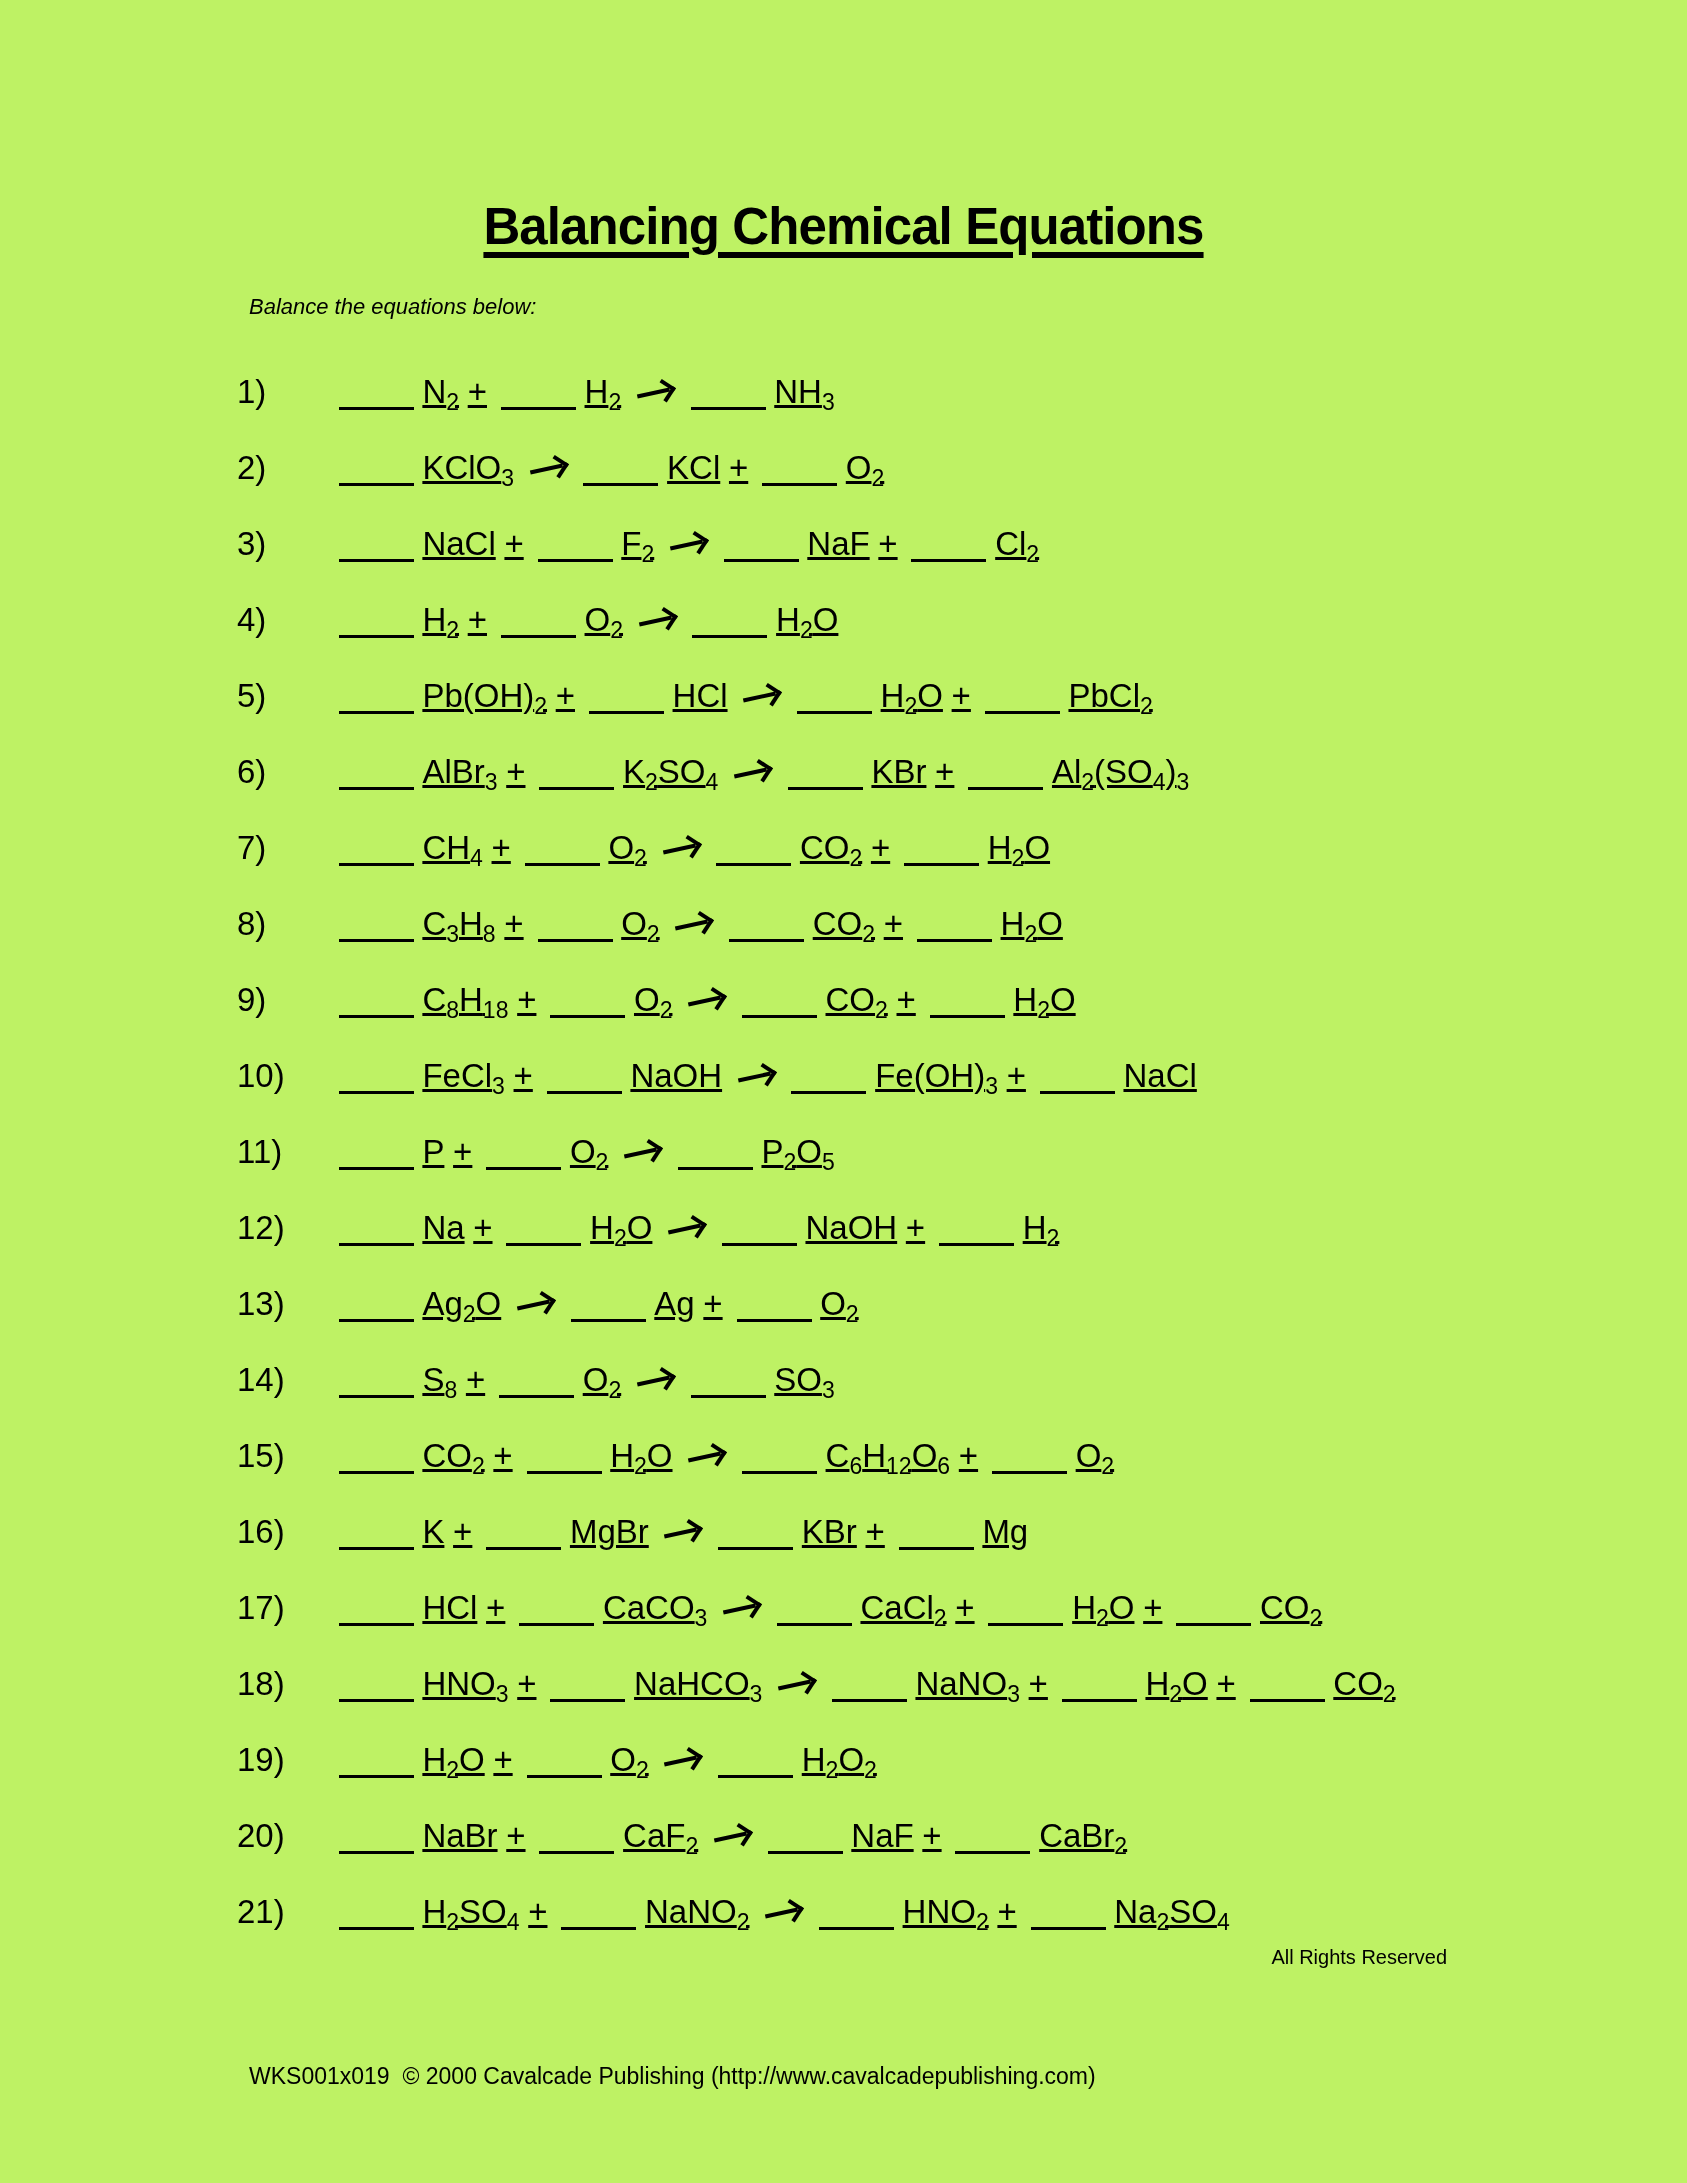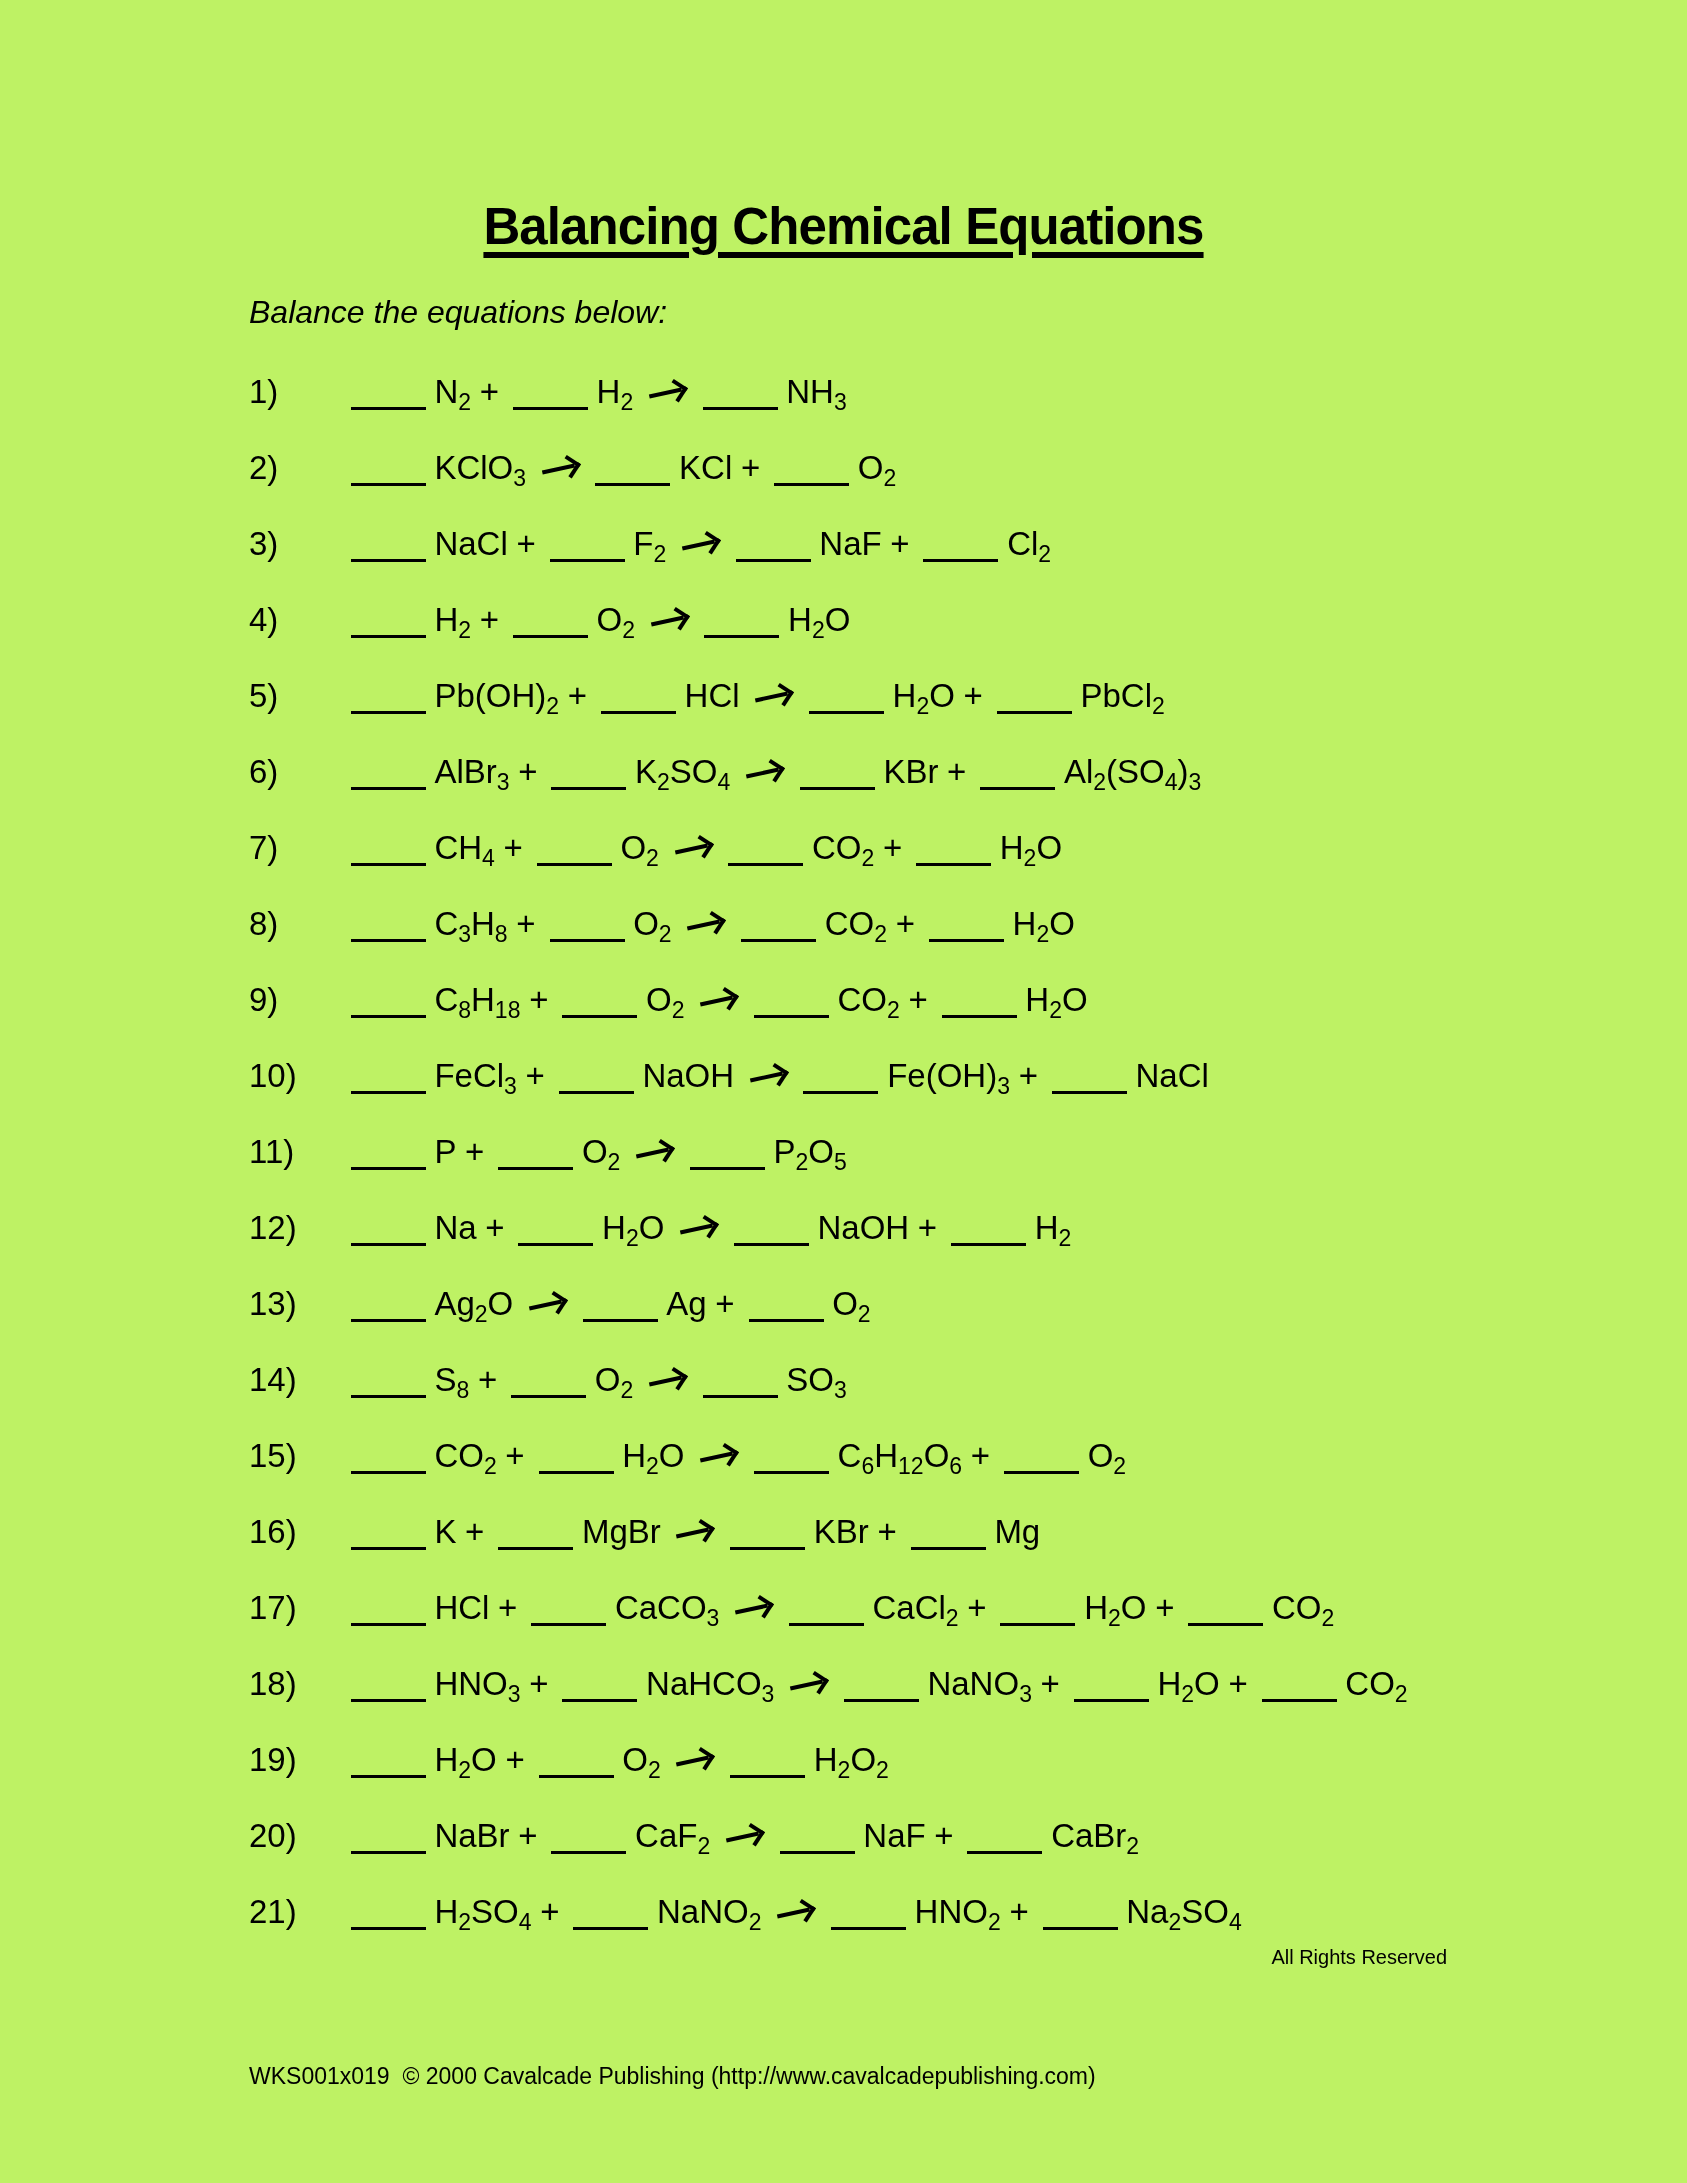--- a/index.html
+++ b/index.html
@@ -28,28 +28,29 @@
   }
   .title span {
     text-decoration: underline;
     text-decoration-thickness: 6.1px;
     text-underline-offset: 7.9px;
   }
   .instructions {
     position: absolute;
     top: 294px;
     left: 249px;
-    font-size: 32px;
+    font-size: 22px;
     font-style: italic;
   }
   .equations {
     position: absolute;
     top: 370px;
-    left: 249px;
+    left: 237px;
     right: 52px;
+    text-decoration: underline;
   }
   .eq-row {
     height: 44px;
     line-height: 44px;
     margin-bottom: 32px;
     font-size: 33px;
     white-space: nowrap;
   }
   .eq-num {
     display: inline-block;

